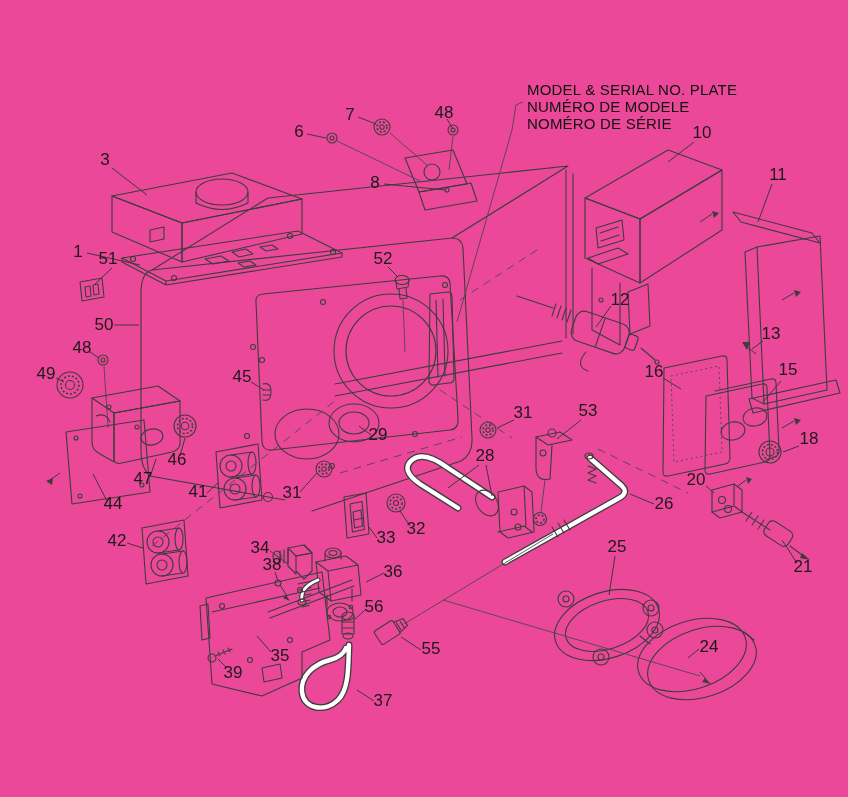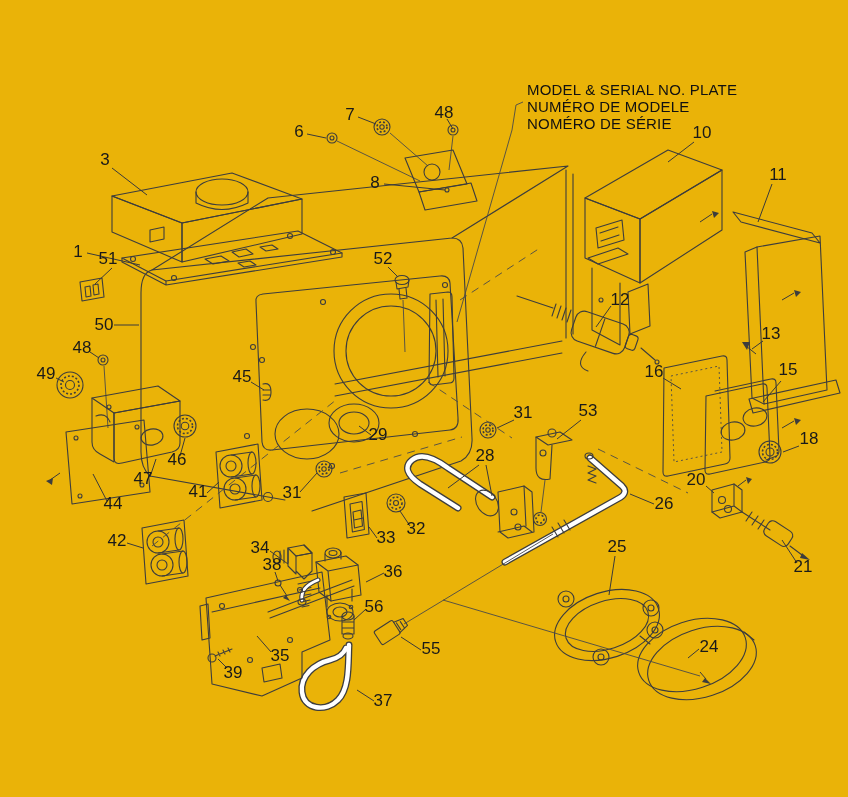--- a/index.html
+++ b/index.html
@@ -1,16 +1,16 @@
 <!DOCTYPE html>
 <html><head>
 <meta charset="utf-8">
 <style>
   html,body{margin:0;padding:0;background:#ffffff;}
-  .stage{position:relative;width:848px;height:797px;background:#eab308;overflow:hidden;
+  .stage{position:relative;width:848px;height:797px;background:#ec4899;overflow:hidden;
          font-family:"Liberation Sans",sans-serif;}
   svg{display:block;}
   .ln{stroke:#3d3d3d;stroke-width:1.1;fill:none;stroke-linecap:round;stroke-linejoin:round;}
   .thin{stroke:#4a4a4a;stroke-width:0.9;fill:none;}
   .dash{stroke:#4a4a4a;stroke-width:0.9;fill:none;stroke-dasharray:8 6;}
   .stitch{stroke:#4a4a4a;stroke-width:0.9;fill:none;stroke-dasharray:2 3;}
   .ld{stroke:#3a3a3a;stroke-width:1;fill:none;}
   .fillدark,.filldark{fill:#3d3d3d;stroke:none;}
   .tube-o{stroke:#3d3d3d;stroke-width:7;fill:none;stroke-linecap:round;stroke-linejoin:round;}
   .tube-i{stroke:#ffffff;stroke-width:4.4;fill:none;stroke-linecap:round;stroke-linejoin:round;}

